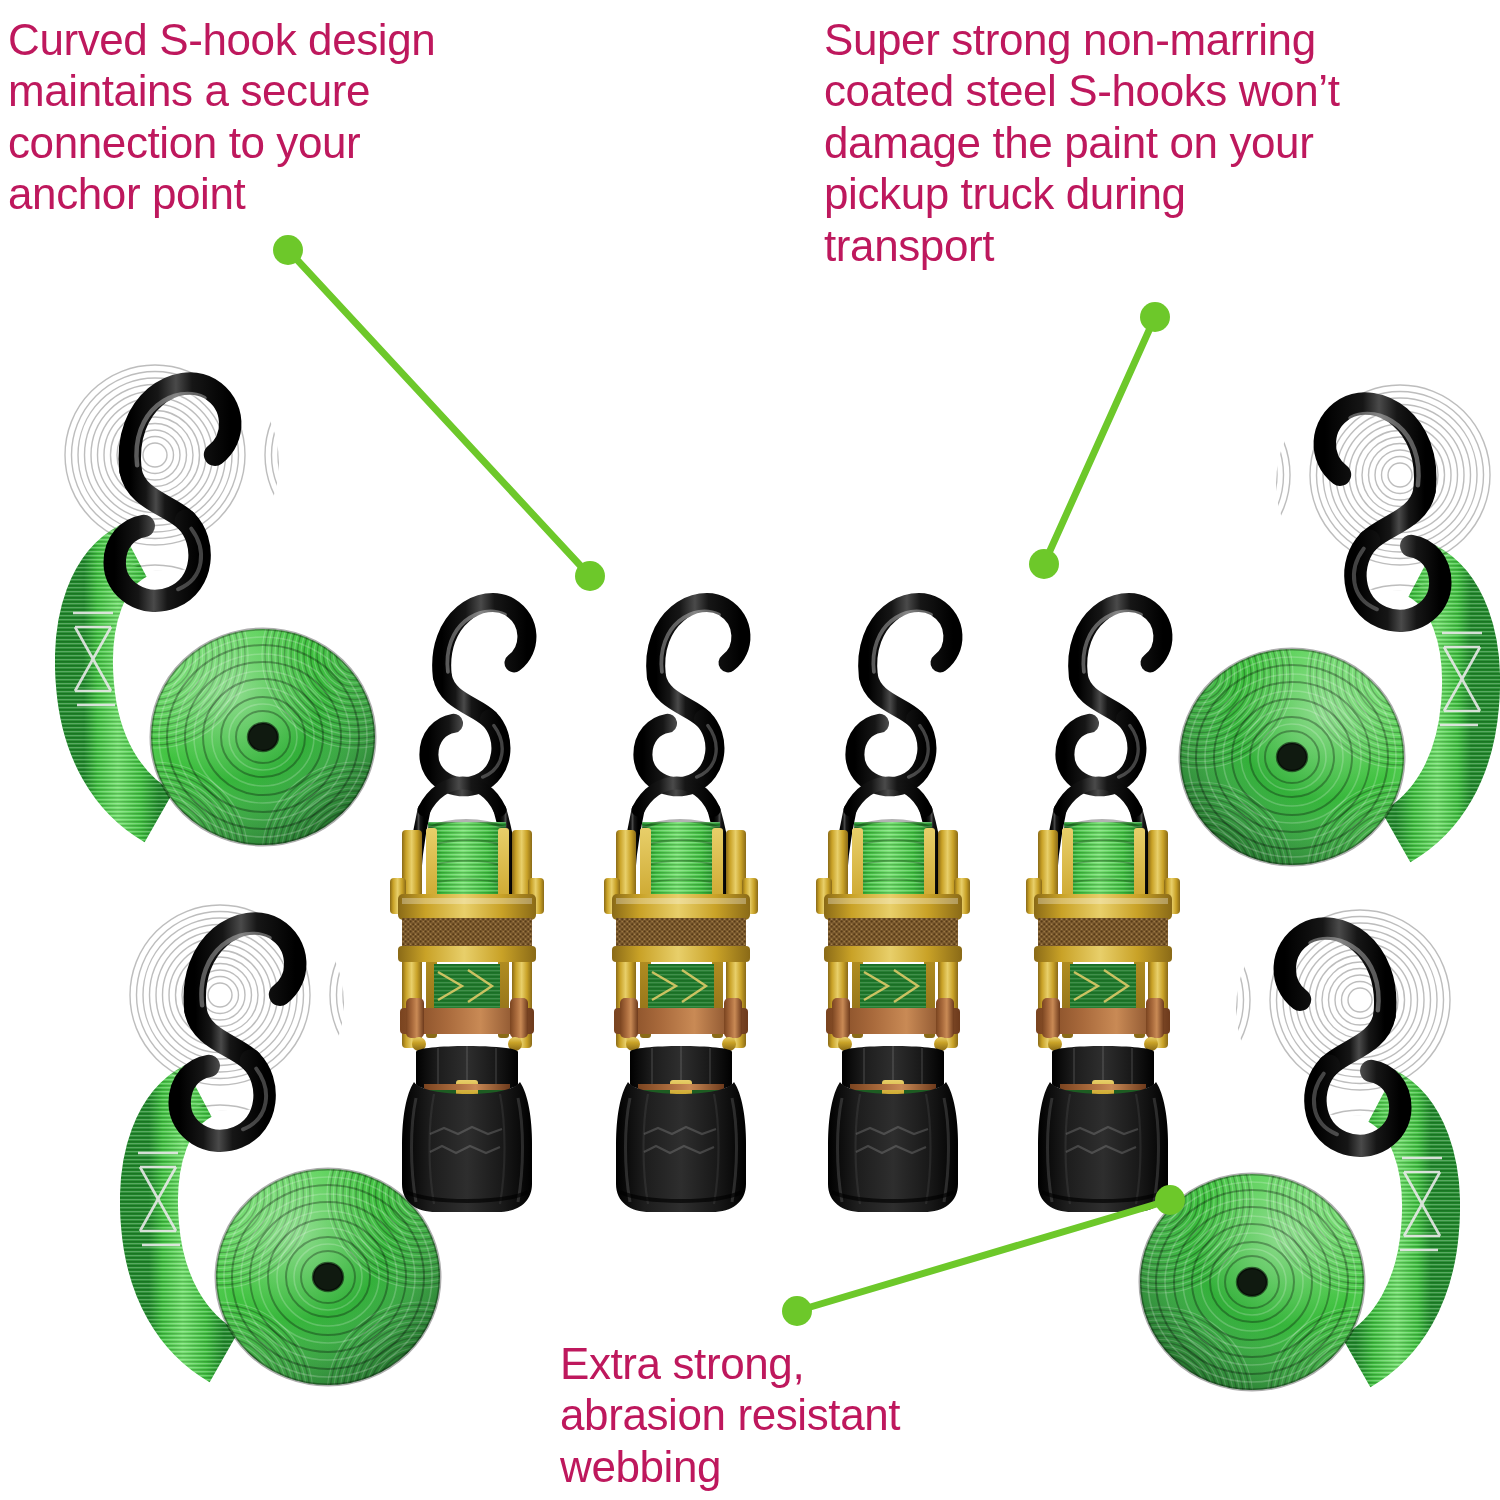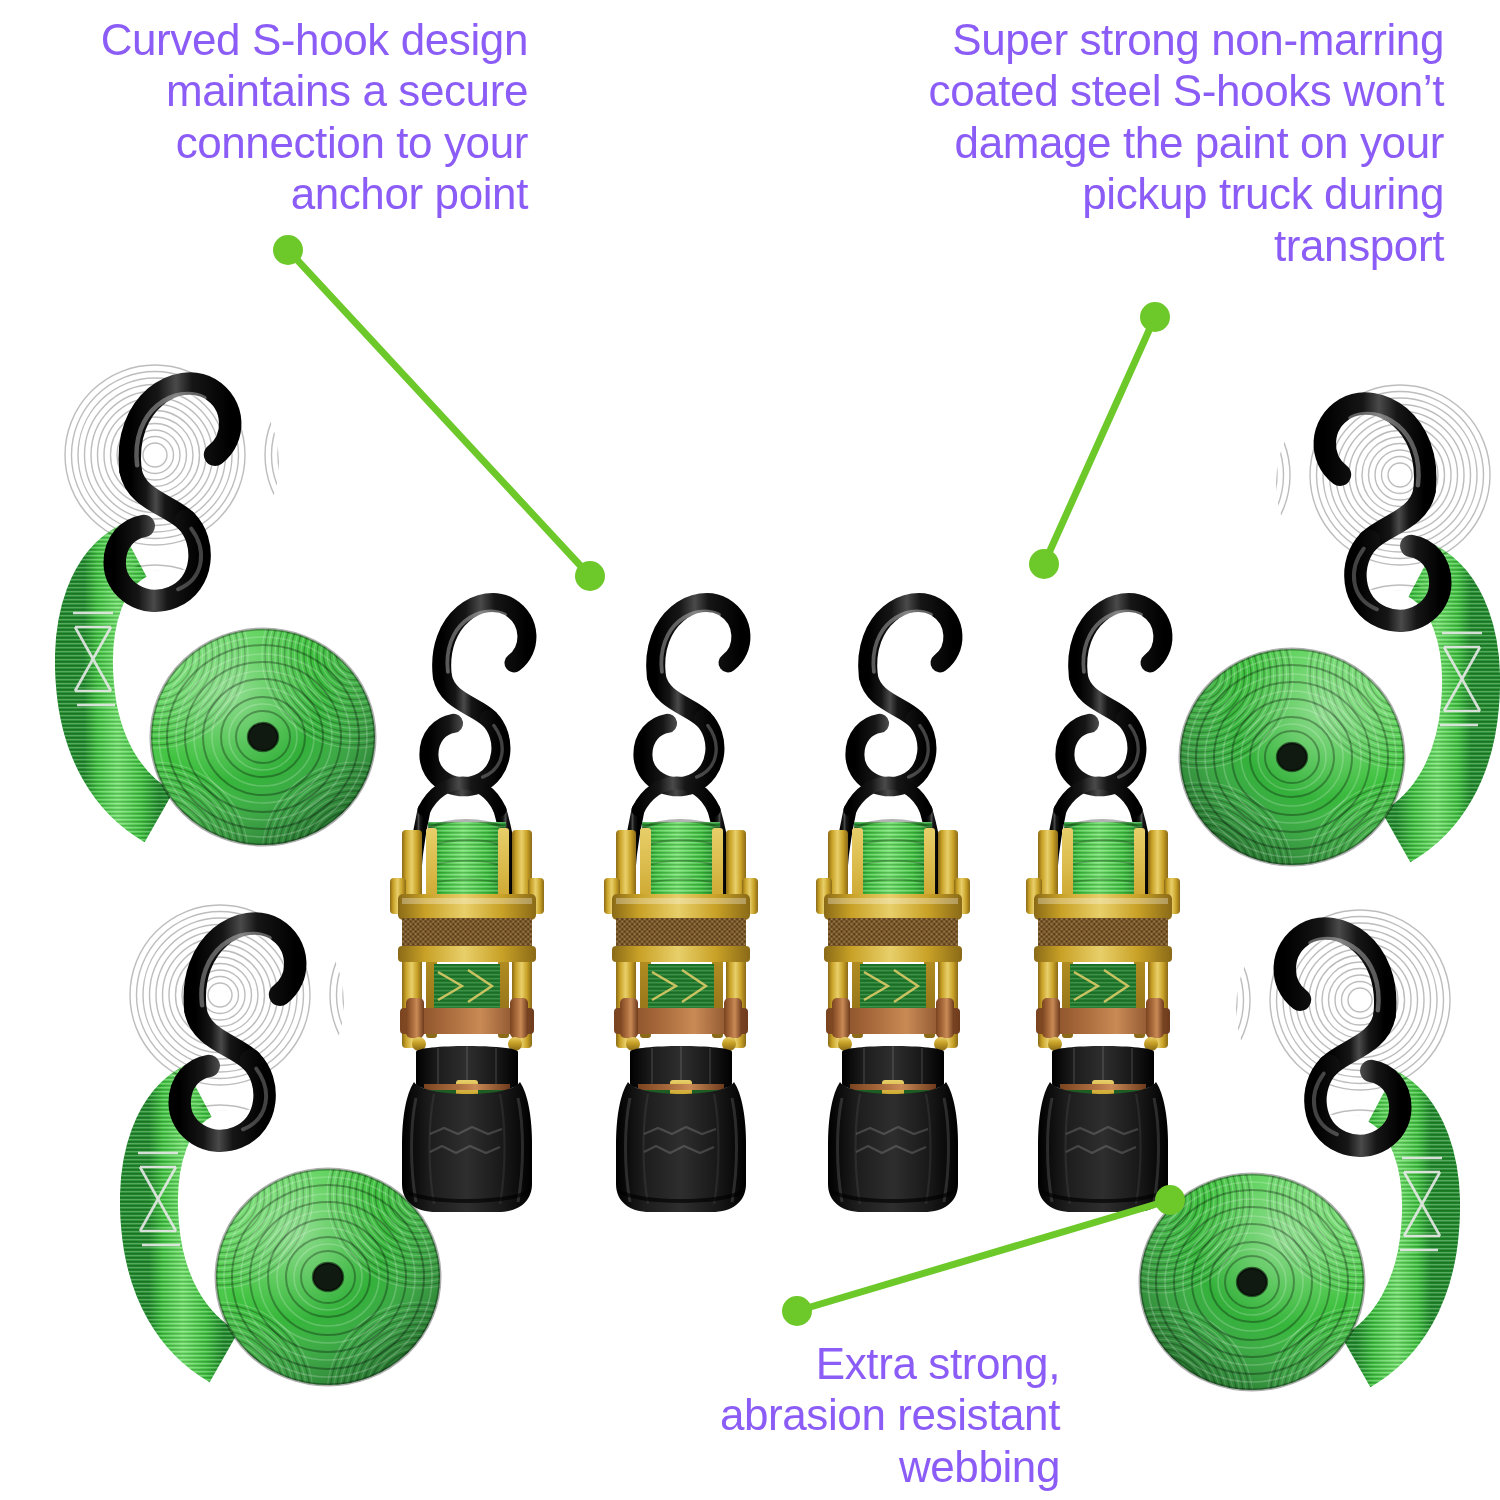--- a/index.html
+++ b/index.html
@@ -13,25 +13,25 @@
     width: 1500px;
     height: 1500px;
     background: #ffffff;
     overflow: hidden;
     font-family: "Liberation Sans", "DejaVu Sans", sans-serif;
   }
 
   
   .caption {
     position: absolute;
-    color: #8b5cf6;
+    color: #be185d;
     font-weight: 400;
     line-height: 1.17;
     letter-spacing: -0.4px;
-    text-align: right;
+    text-align: left;
     white-space: pre-line;
   }
   #caption-shook-design {
     left: 8px;
     top: 14px;
     width: 520px;
     font-size: 44px;
   }
   #caption-coated-steel {
     left: 824px;

